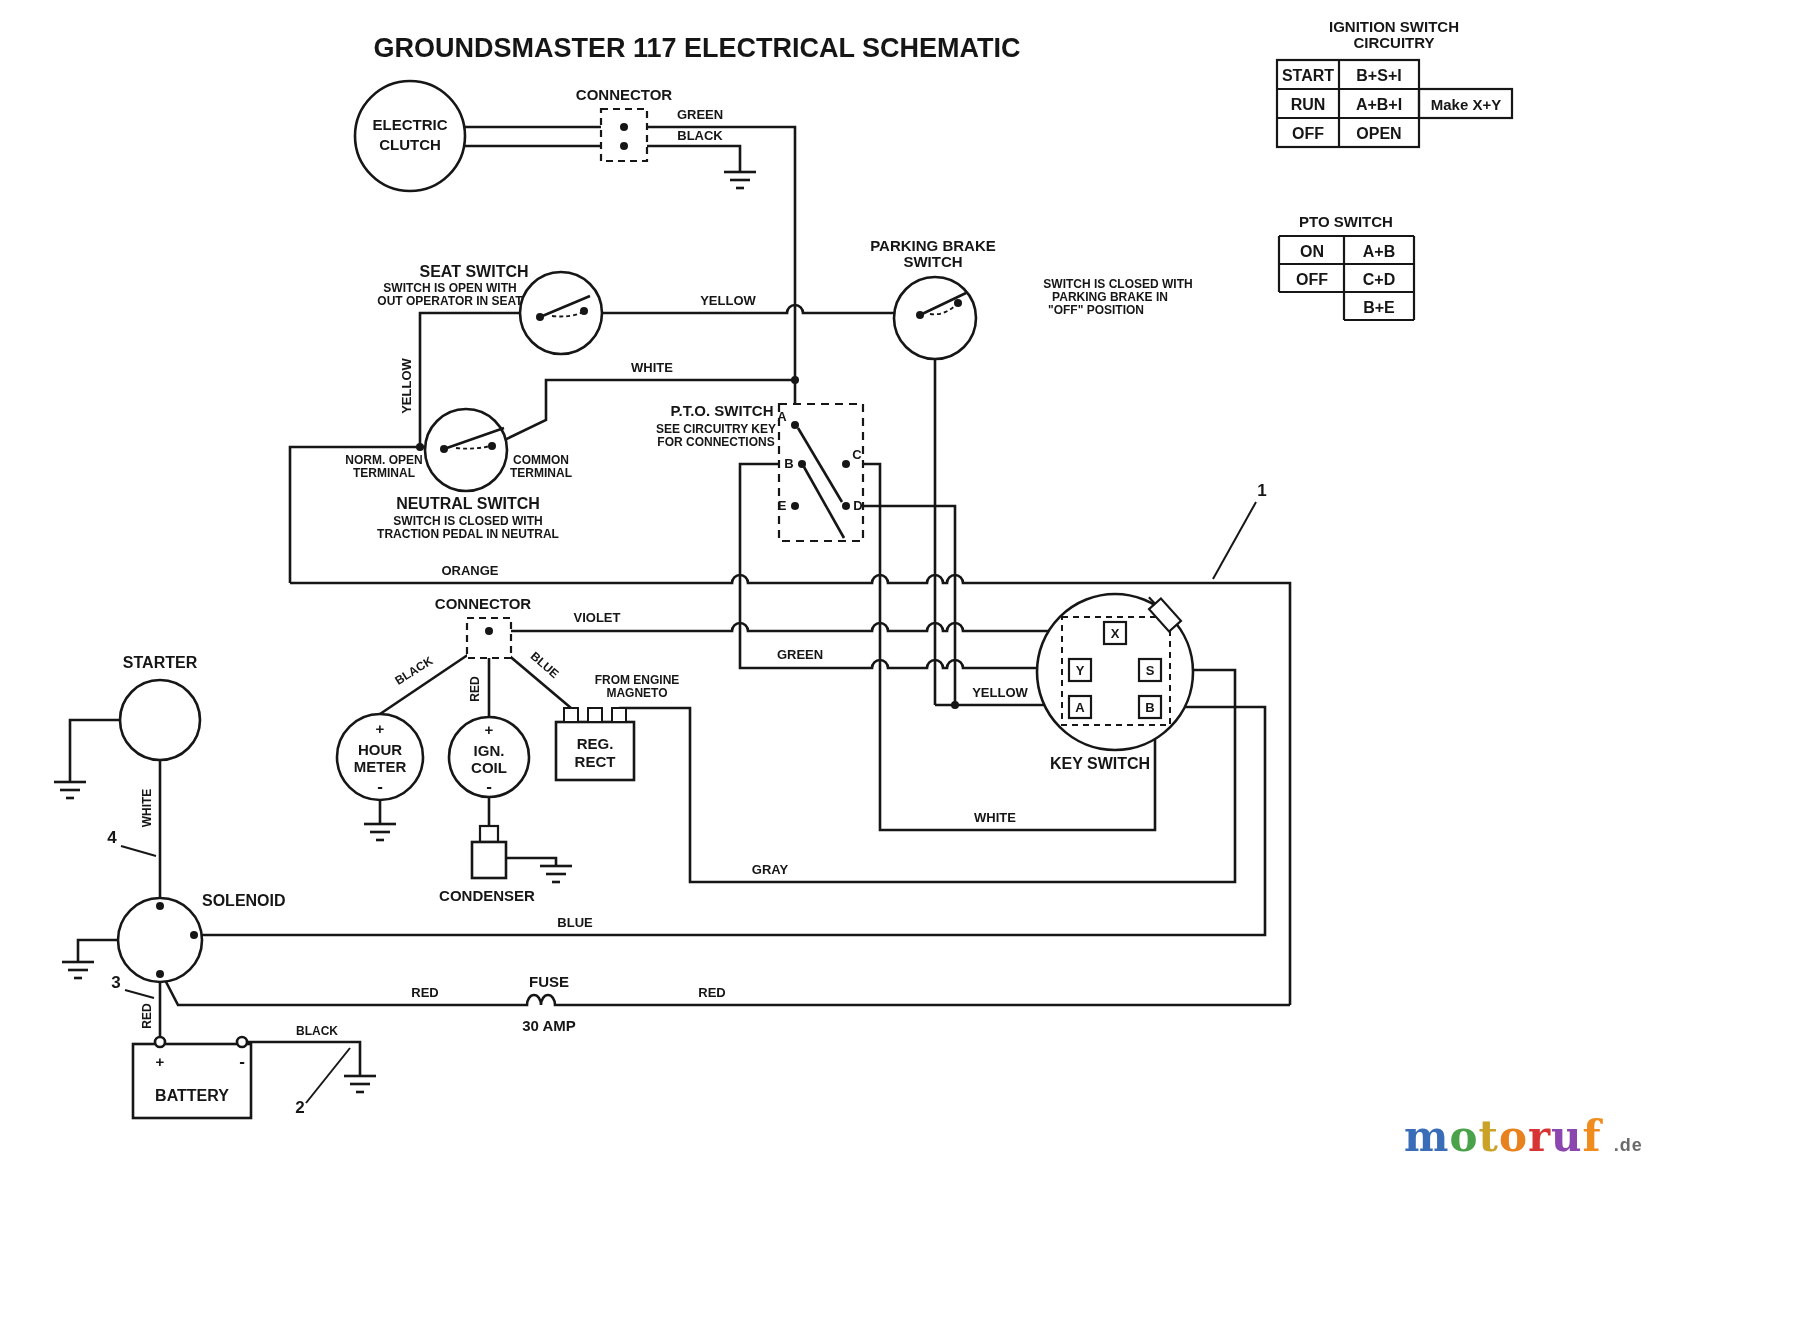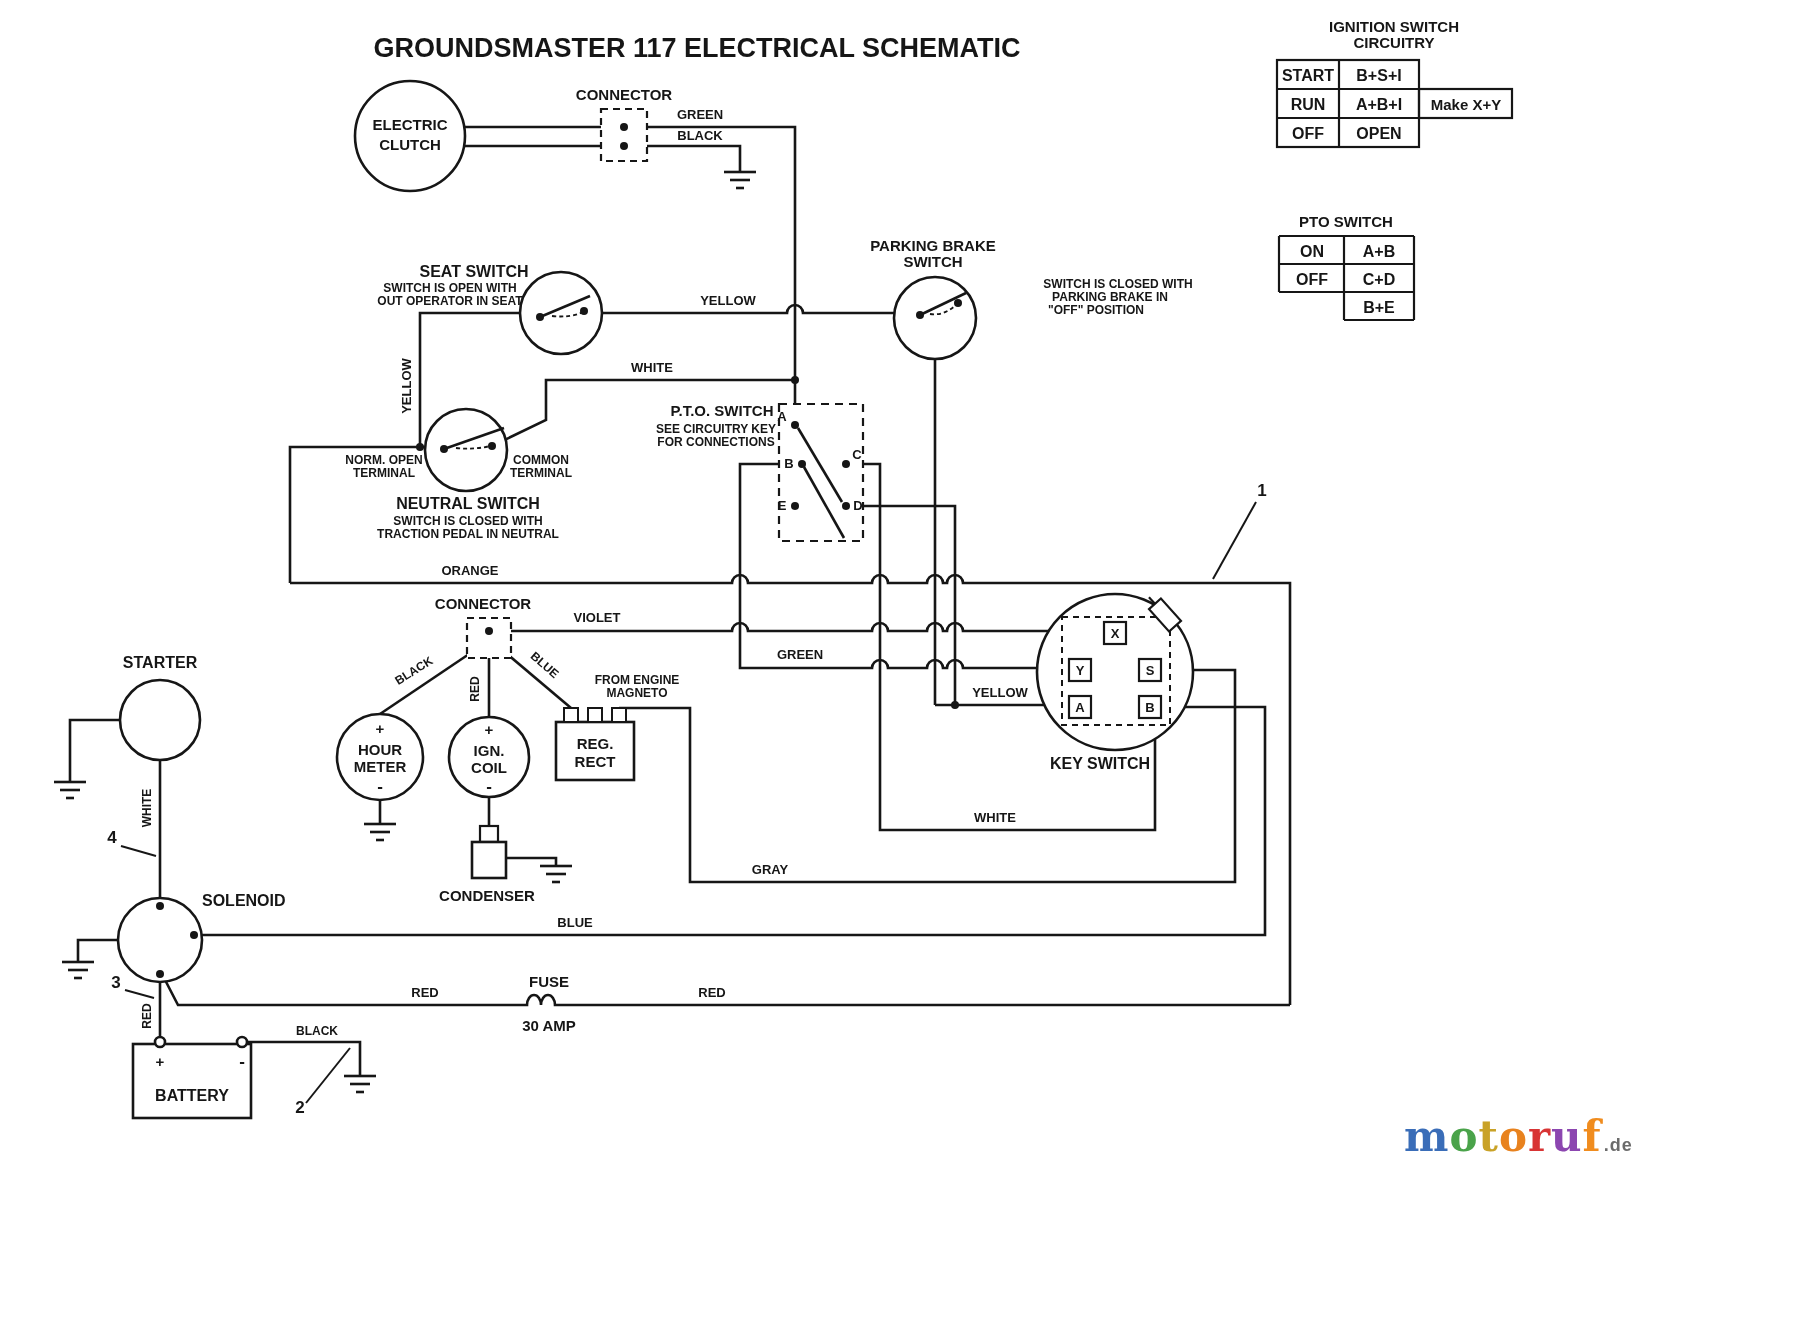--- a/index.html
+++ b/index.html
@@ -4,21 +4,21 @@
 <style>
   html,body{margin:0;padding:0;background:#e8e8e8;}
   .canvas{position:relative;width:1800px;height:1344px;background:#ffffff;overflow:hidden;
           font-family:"Liberation Sans",sans-serif;}
   svg{position:absolute;left:0;top:0;}
   svg text{font-family:"Liberation Sans",sans-serif;font-weight:700;fill:#161616;}
   .mid{text-anchor:middle;}
   .logo{position:absolute;left:1404px;top:1112px;font-family:"DejaVu Serif",serif;
         font-weight:bold;font-size:42px;letter-spacing:1px;white-space:nowrap;}
   .logo .logo-de{font-size:18px;color:#6b6b6b;font-family:"Liberation Sans",sans-serif;
-        font-weight:bold;margin-left:2px;}
+        font-weight:bold;margin-left:12px;}
 </style>
 </head>
 <body>
 
 <div class="canvas">
 <svg width="1800" height="1344" viewBox="0 0 1800 1344">
 
   <defs>
     <g id="gnd">
       <line x1="-16" y1="0" x2="16" y2="0"></line>

